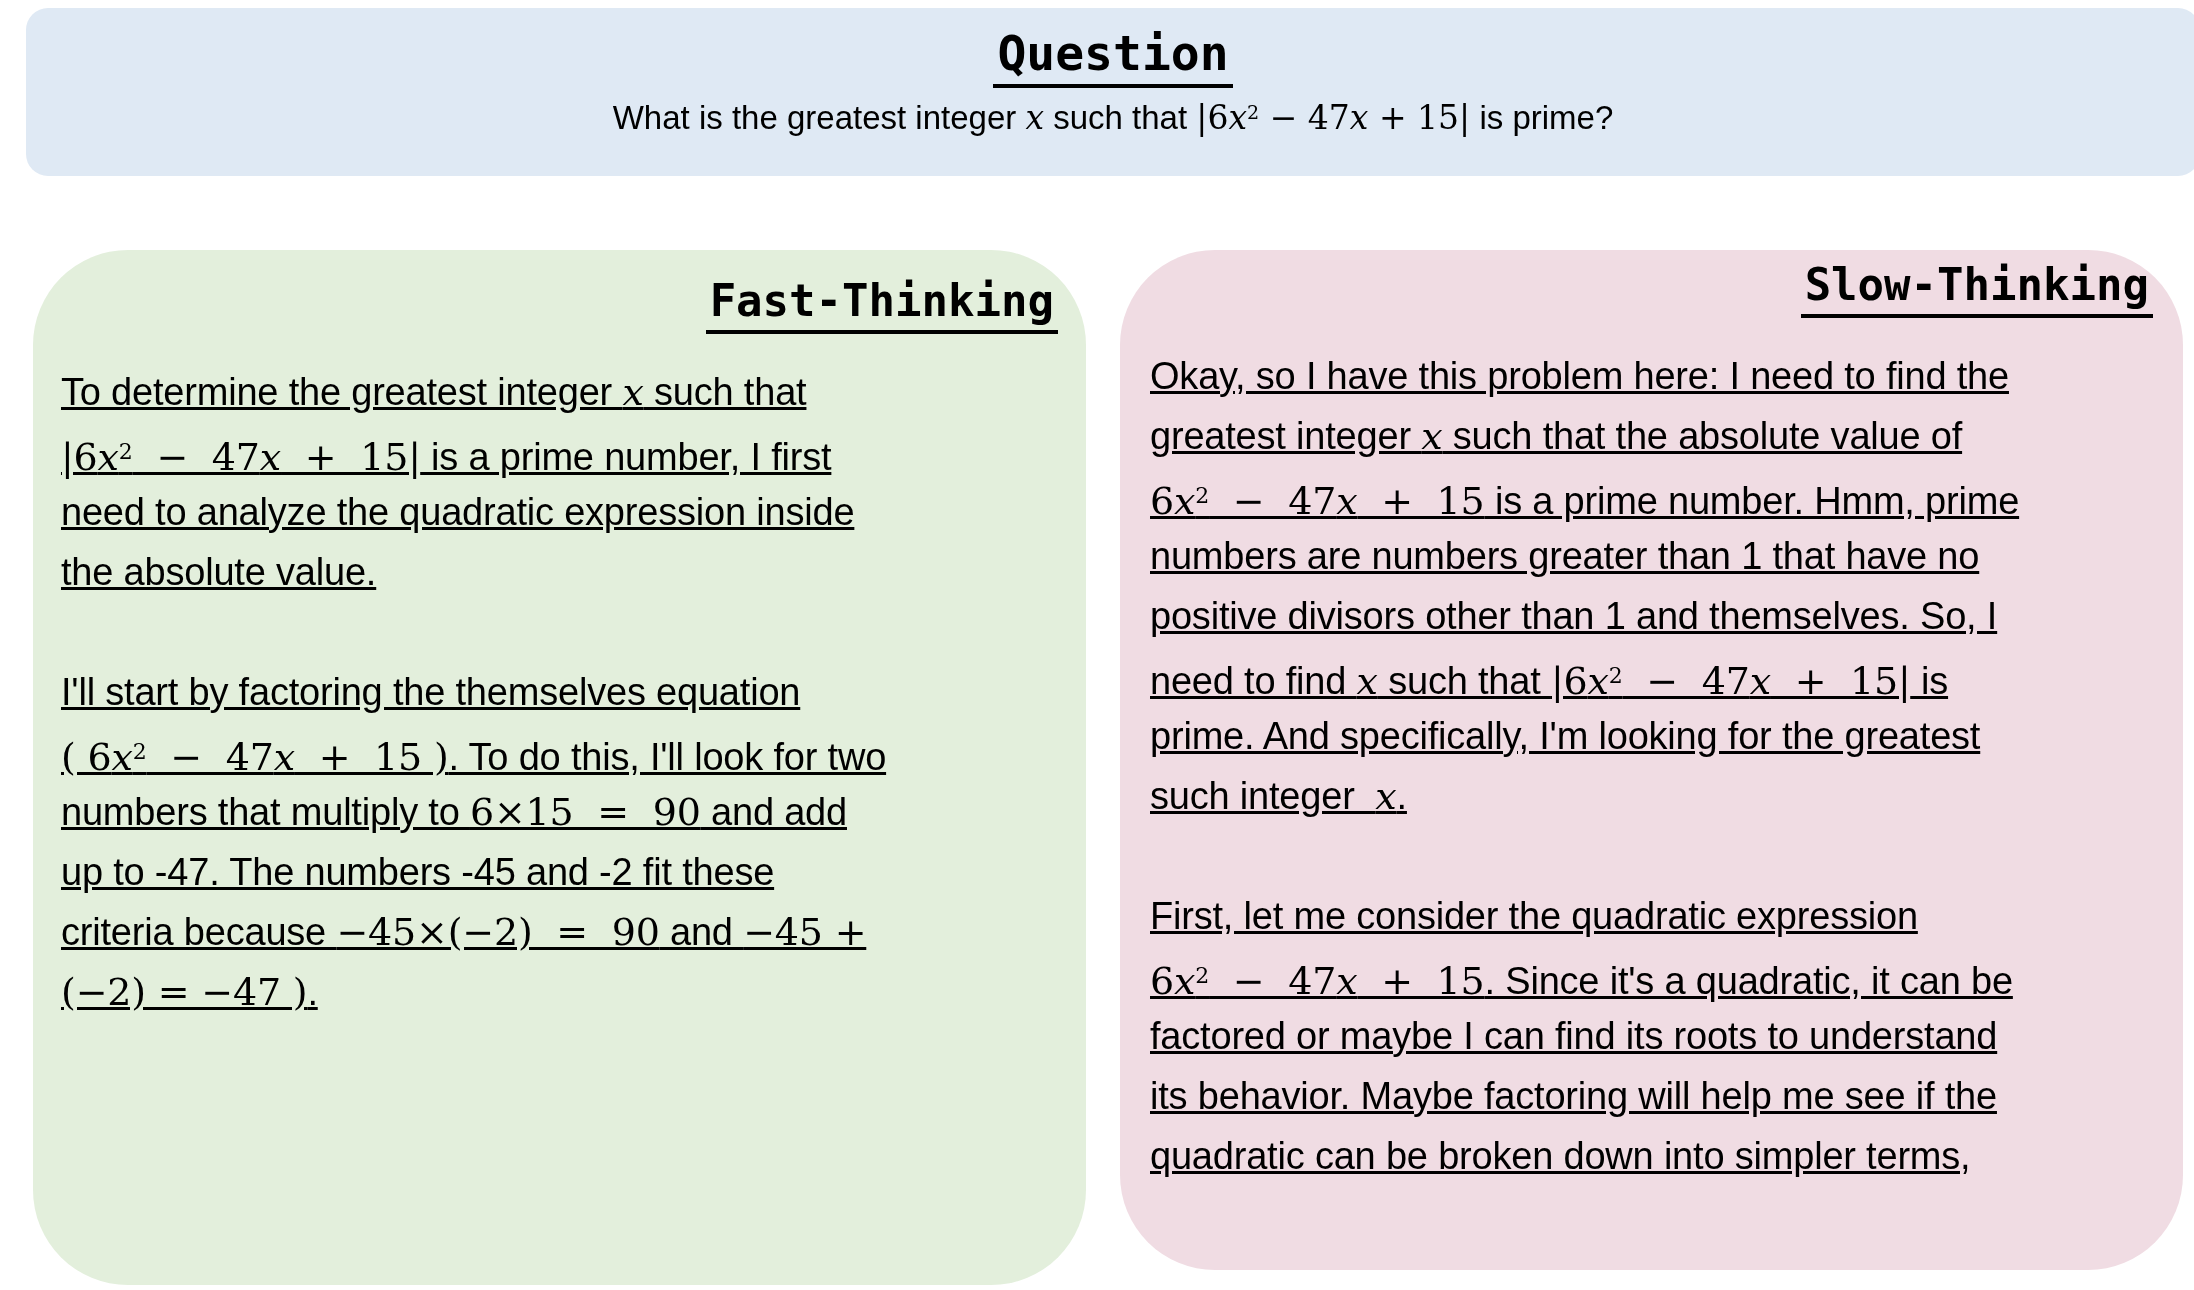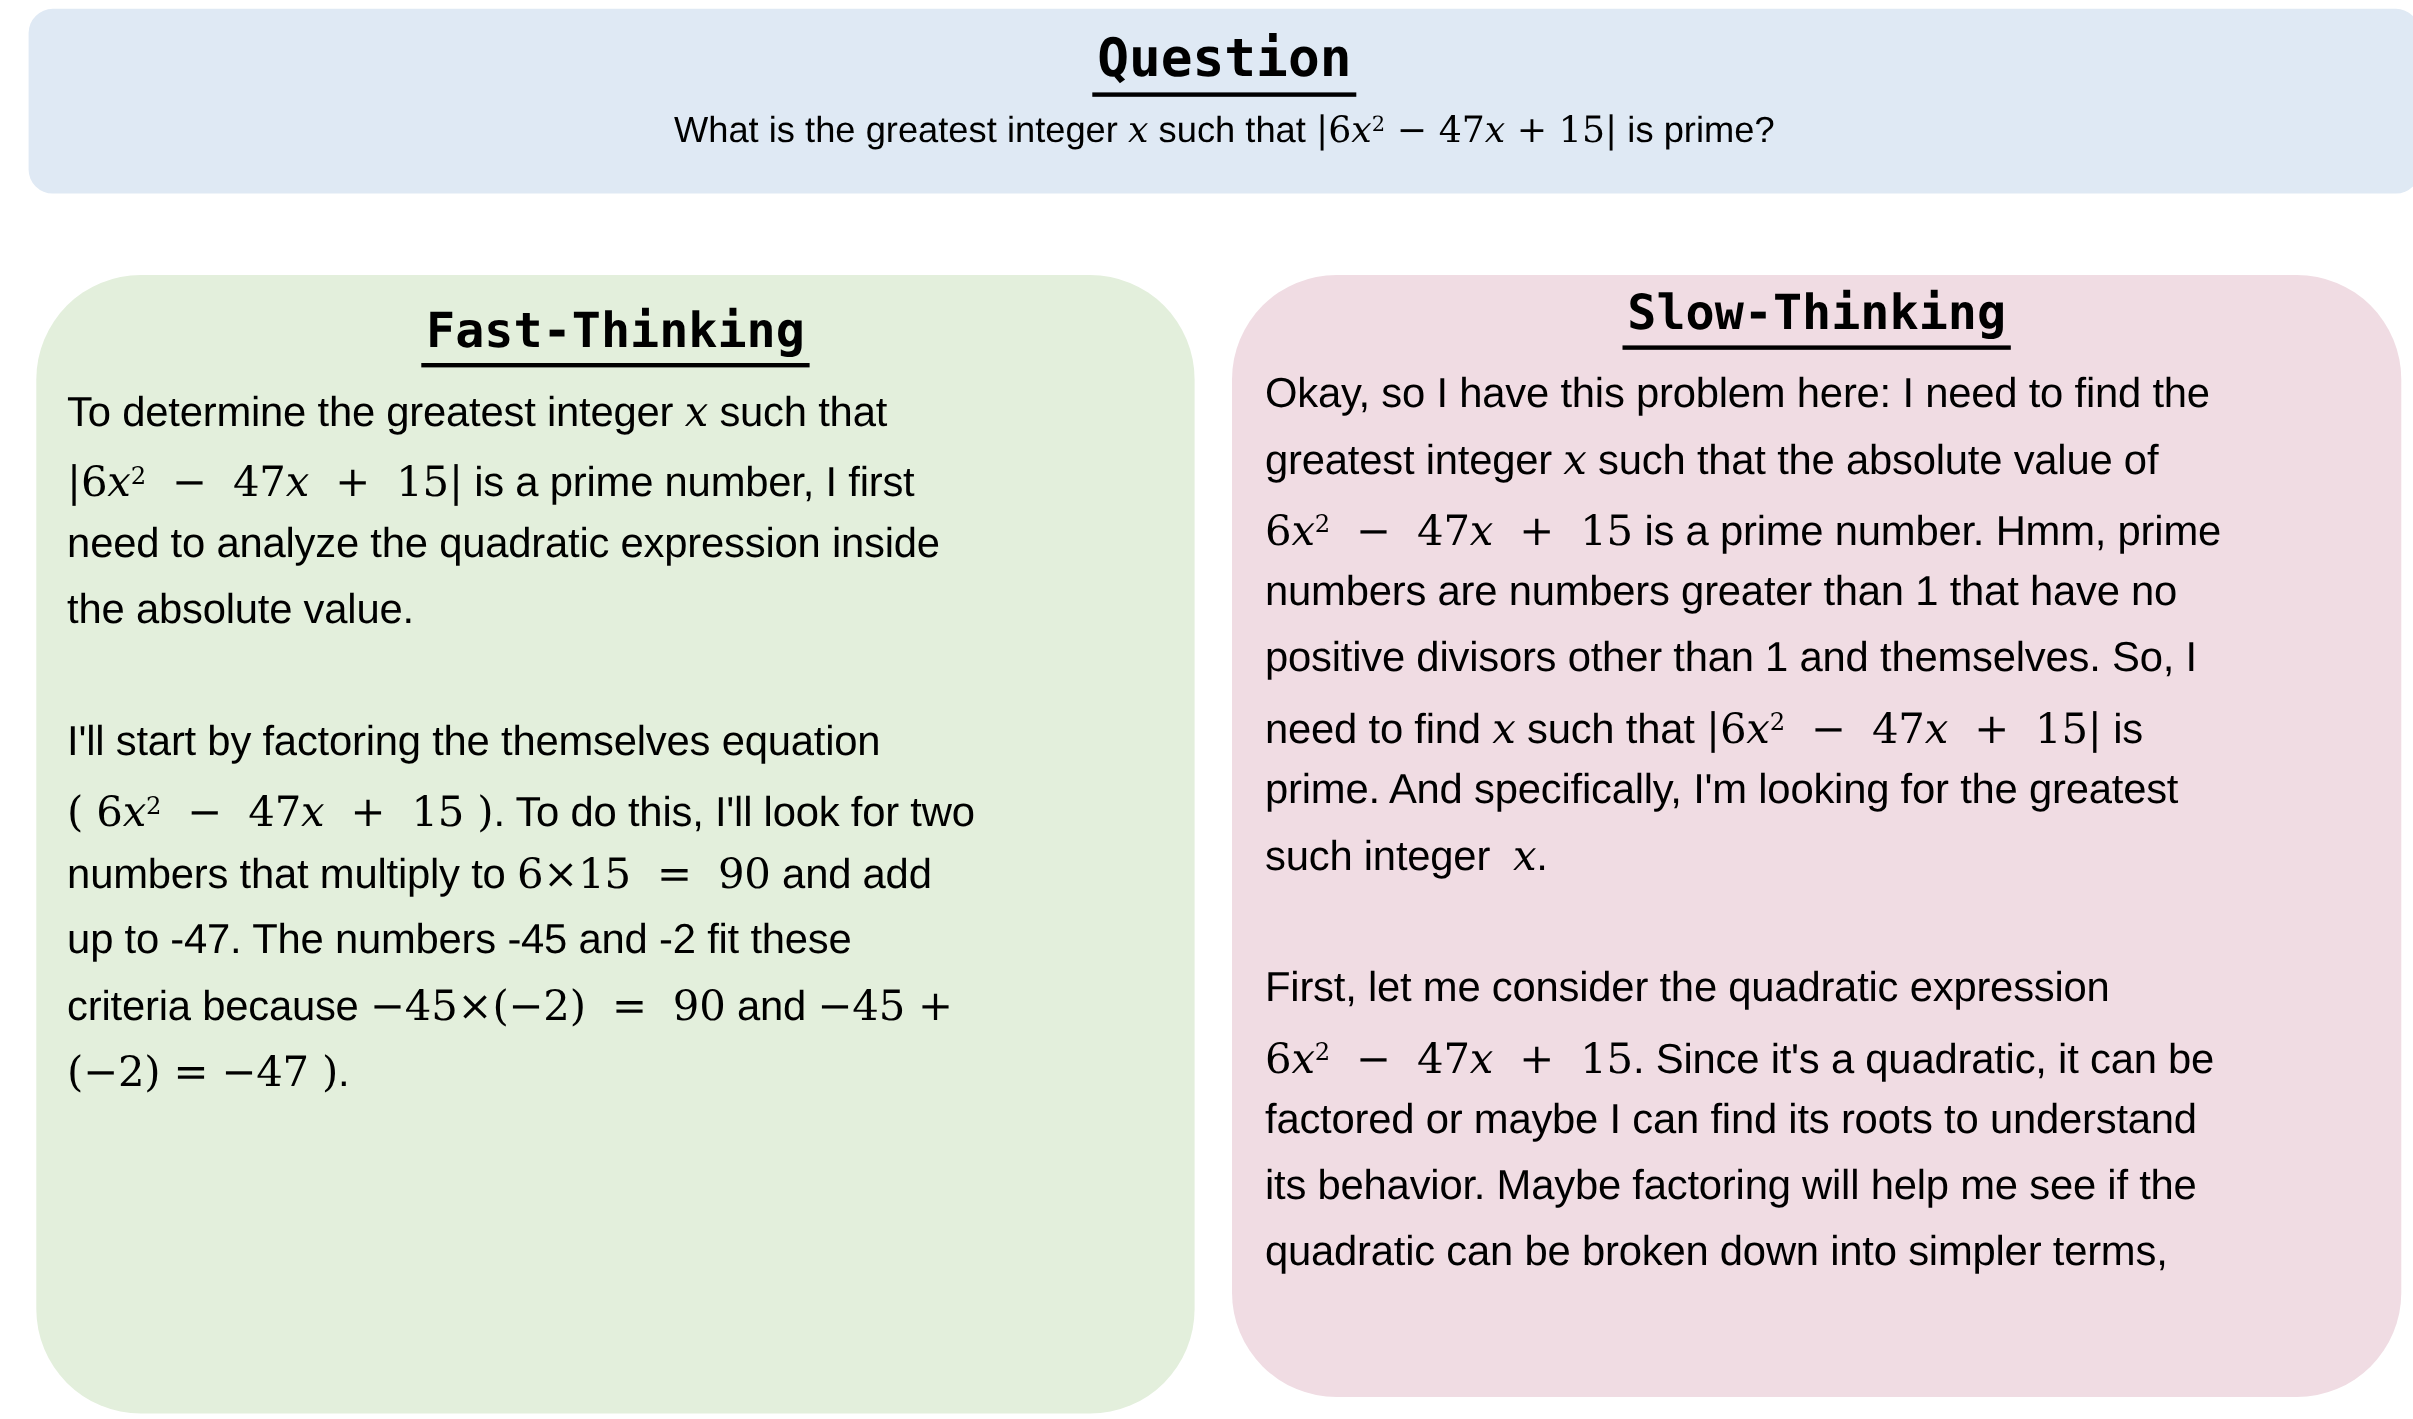--- a/index.html
+++ b/index.html
@@ -20,27 +20,27 @@
   }
   .panel-slow{
     left:1120px;top:250px;width:1063px;height:1020px;
     background:#f0dce3;border-radius:95px;padding:10px 30px 0 30px;
   }
   .mono-title{
     font-family:"DejaVu Sans Mono", monospace;font-weight:bold;
     font-size:44px;line-height:1.15;
     display:inline-block;border-bottom:4px solid #000;padding:0 4px 3px 4px;
   }
-  .panel-title-row{text-align:center;margin-bottom:10px;}
+  .panel-title-row{text-align:right;margin-bottom:28px;}
   .q-title{font-size:48px;}
   .q-line{
     font-size:33px;line-height:1.2;text-align:center;white-space:nowrap;
   }
   .body-text{font-size:38px;line-height:60px;letter-spacing:-0.2px;}
-  .paragraph{margin:0 0 60px 0;}
+  .paragraph{margin:0 0 60px 0;text-decoration:underline;}
   .line{display:block;white-space:nowrap;height:60px;}
   .r-t{}
   .r-m{font-family:"DejaVu Serif", serif;}
   .r-mi{font-family:"DejaVu Serif", serif;font-style:italic;}
   .r-sup{font-family:"DejaVu Serif", serif;font-size:0.58em;vertical-align:0.5em;}
   .q-line .r-m,.q-line .r-mi,.q-line .r-sup{letter-spacing:0;}
 </style>
 </head>
 <body>
 

